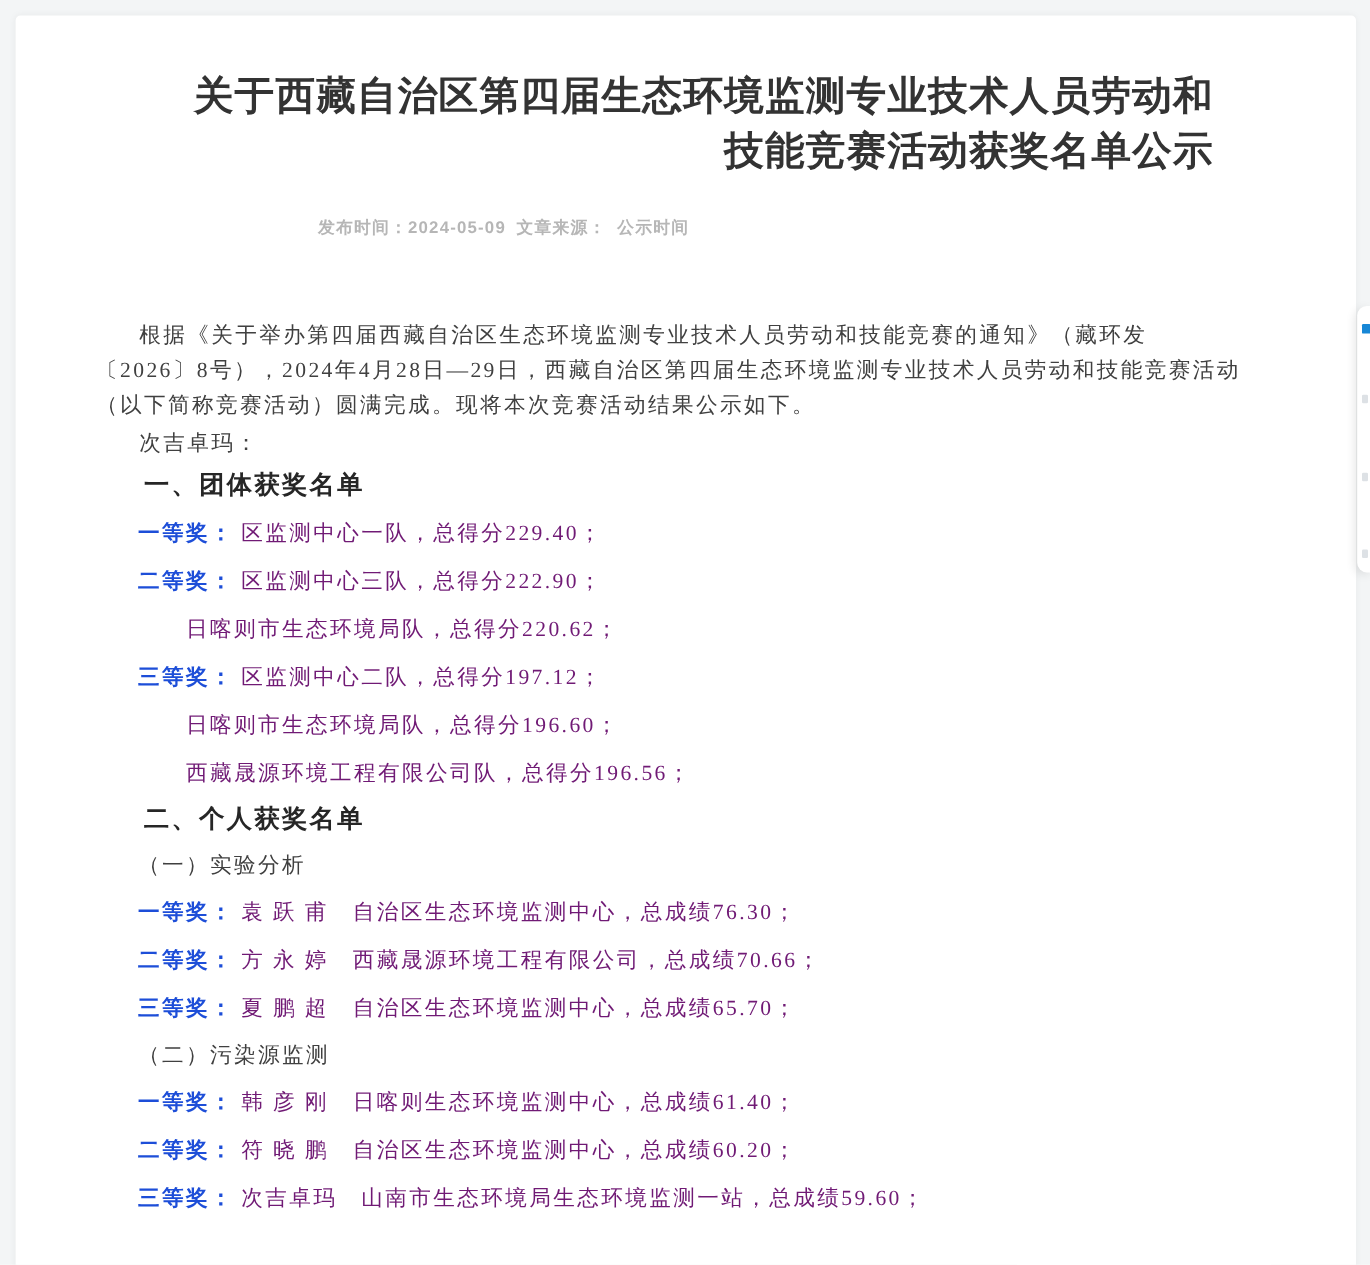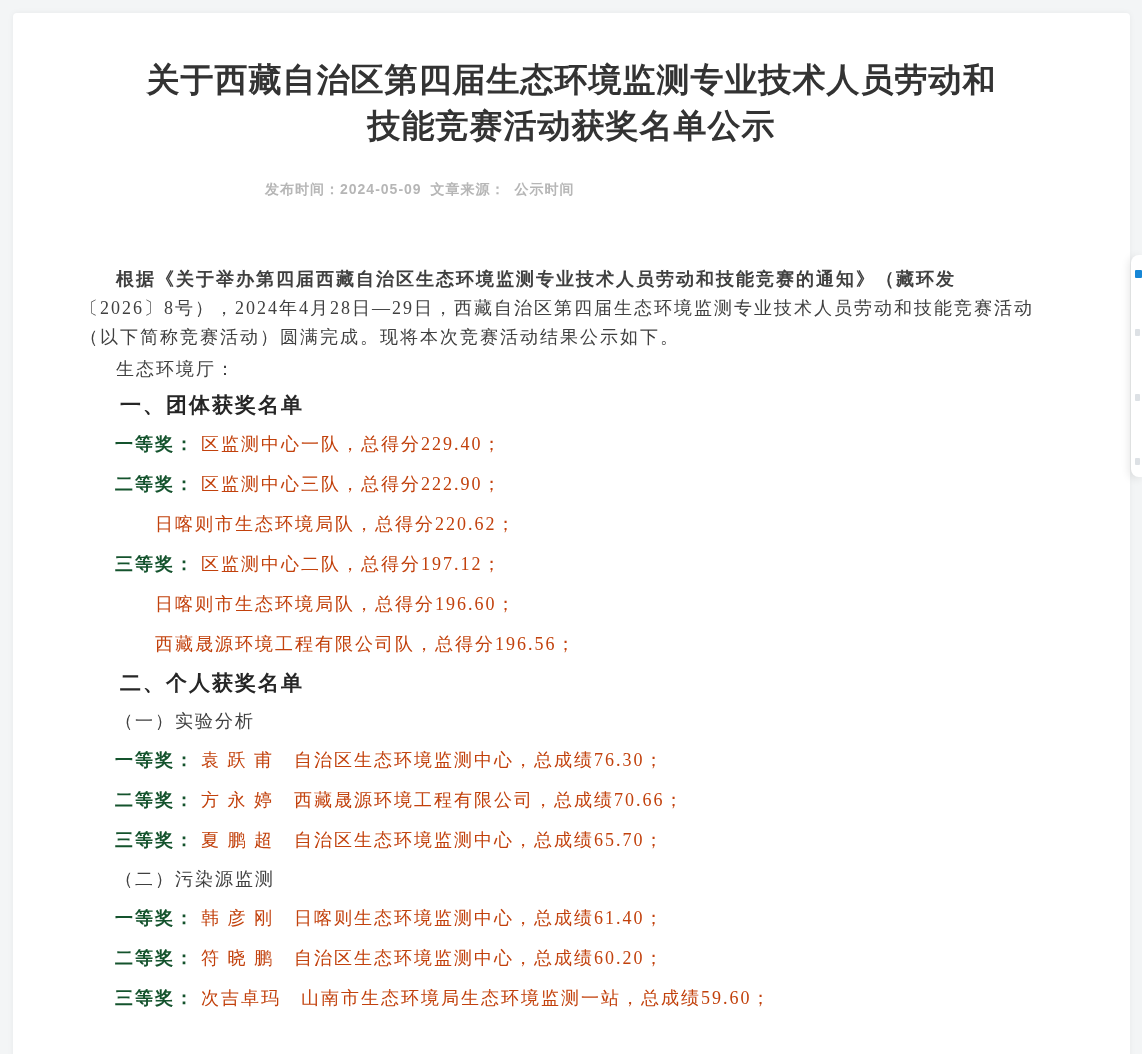--- a/index.html
+++ b/index.html
@@ -10,48 +10,48 @@
   }
   .card{
     position:absolute;left:13px;top:13px;width:1117px;height:1200px;
     background:#ffffff;border-radius:4px;
     box-shadow:0 0 6px rgba(0,0,0,0.05);
   }
   .inner{padding:0 67px;}
   .page-title{
     max-width:880px;margin:44px auto 2px;
     font-size:33px;line-height:46px;font-weight:700;
-    color:#333333;text-align:center;letter-spacing:1px;
+    color:#333333;text-align:right;letter-spacing:1px;
   }
   .meta{
     margin:32px 0 0 185px;
     font-size:14px;color:#b6b6b6;letter-spacing:1px;
   }
   .meta span{margin-right:4px;font-weight:bold;}
   .article{
     margin-top:66px;
     font-family:"Liberation Serif","DejaVu Serif",serif;
     font-size:18px;color:#404040;letter-spacing:2px;
   }
   .para-line{line-height:29px;}
-  .para-line.first{text-indent:2em;font-weight:bold;}
+  .para-line.first{text-indent:2em;}
   .single-line{line-height:34px;text-indent:2em;}
   .sec{
     line-height:38px;margin-left:40px;
     font-family:"Liberation Sans","DejaVu Sans",sans-serif;
     font-weight:700;font-size:21px;color:#262626;letter-spacing:2px;
   }
   .sub{line-height:38px;margin-left:35px;}
   .row{line-height:40px;margin-left:35px;}
   .row.cont{margin-left:75px;}
   .lbl{
     font-family:"Liberation Sans","DejaVu Sans",sans-serif;
-    font-weight:700;color:#14532d;margin-right:6px;
+    font-weight:700;color:#1d4ed8;margin-right:6px;
   }
-  .txt{color:#c2410c;}
+  .txt{color:#701a75;}
   .floating-widget{
     position:absolute;right:0;top:255px;width:11px;height:222px;
     background:#ffffff;border-radius:8px 0 0 8px;
     box-shadow:-2px 2px 8px rgba(0,0,0,0.10);
     cursor:pointer;
   }
   .frag{position:absolute;left:4px;border-radius:1px;}
   .frag.blue{top:15px;width:7px;height:8px;background:#1787d6;}
   .frag.g1{top:74px;width:5px;height:7px;background:#dde1e5;}
   .frag.g2{top:139px;width:5px;height:7px;background:#dde1e5;}
@@ -68,21 +68,21 @@
       <span>发布时间：2024-05-09</span>
       <span>文章来源：</span>
       <span>公示时间</span>
     </div>
 
     <div class="article">
       <div class="para-line first">根据《关于举办第四届西藏自治区生态环境监测专业技术人员劳动和技能竞赛的通知》（藏环发</div>
       <div class="para-line">〔2026〕8号），2024年4月28日—29日，西藏自治区第四届生态环境监测专业技术人员劳动和技能竞赛活动</div>
       <div class="para-line">（以下简称竞赛活动）圆满完成。现将本次竞赛活动结果公示如下。</div>
 
-      <div class="single-line">生态环境厅：</div>
+      <div class="single-line">次吉卓玛：</div>
 
       <div class="sec">一、团体获奖名单</div>
 
       <div class="row">
         <span class="lbl">一等奖：</span><span class="txt">区监测中心一队，总得分229.40；</span>
       </div>
       <div class="row">
         <span class="lbl">二等奖：</span><span class="txt">区监测中心三队，总得分222.90；</span>
       </div>
       <div class="row cont">

